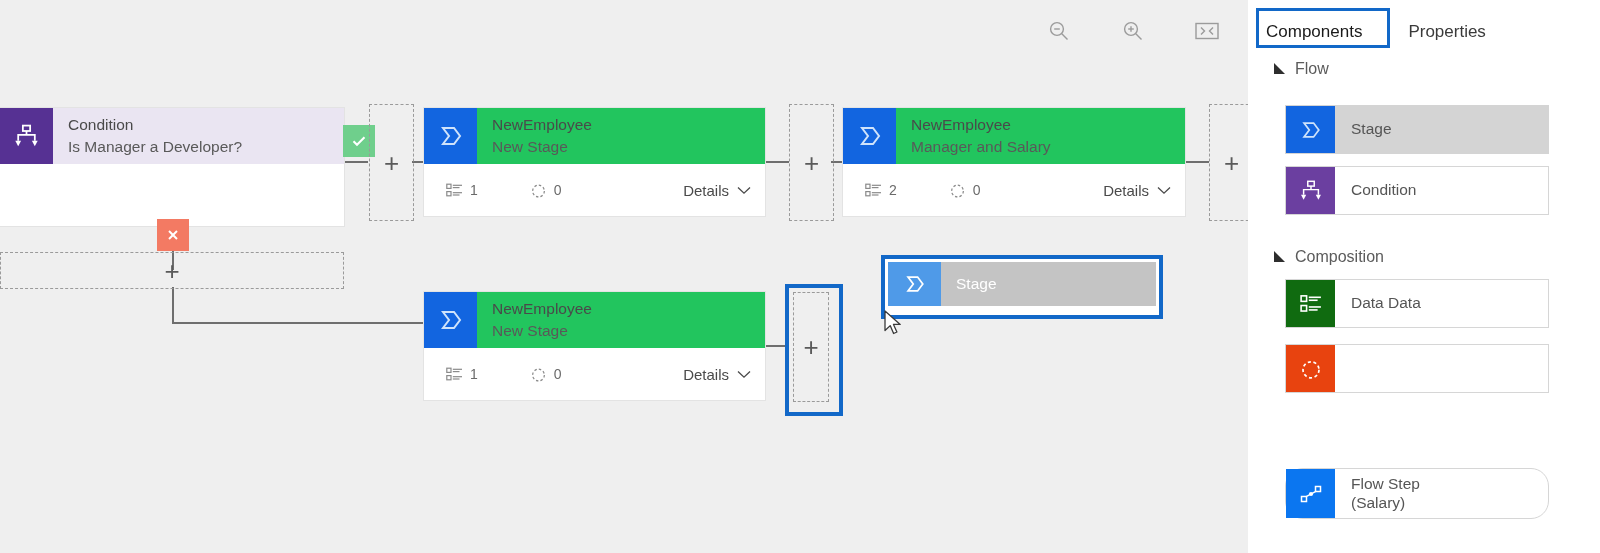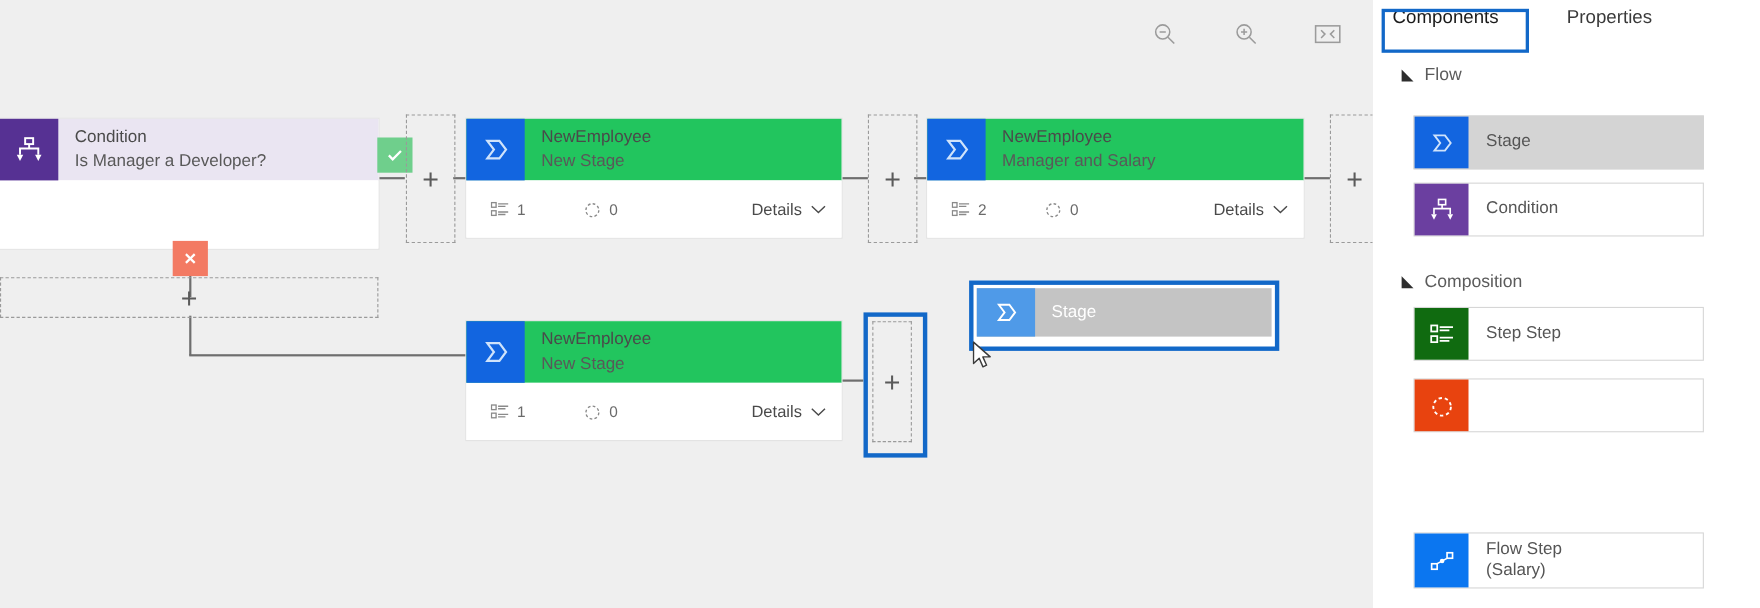--- a/index.html
+++ b/index.html
@@ -51,21 +51,21 @@
   .badge.no{background:#f37a63;}
   
   .drag-ghost{position:absolute;border:4px solid #1268c8;background:#ffffff;padding:3px;}
   .drag-inner{display:flex;align-items:stretch;height:44px;background:#c4c4c4;}
   .drag-ico{width:53px;min-width:53px;background:#4f9ae8;display:flex;align-items:center;justify-content:center;}
   .drag-label{flex:1;display:flex;align-items:center;padding-left:15px;font-size:15.5px;color:#ffffff;}
   .cursor-arrow{position:absolute;}
   
   .panel{position:absolute;left:1248px;top:0;width:352px;height:553px;background:#ffffff;}
   .panel-divider{position:absolute;left:1248px;top:0;width:1px;height:553px;background:#e1e1e1;}
-  .tabs{position:absolute;left:10px;top:0;display:flex;gap:16px;}
+  .tabs{position:absolute;left:10px;top:16px;display:flex;}
   .tab{font-size:17px;color:#3a3a3a;padding:6px 8px;cursor:pointer;white-space:nowrap;}
   .tab.active{color:#1a1a1a;}
   .tab-hl{position:absolute;left:1256px;top:8px;width:128px;height:34px;border:3px solid #1268c8;pointer-events:none;}
   .section-head{position:absolute;display:flex;align-items:center;gap:9px;font-size:16px;color:#5b5b5b;}
   .tri-wrap{width:12px;height:12px;position:relative;}
   .tri-wrap svg{position:absolute;left:0;top:0;}
   .comp-item{position:absolute;display:flex;align-items:stretch;height:47px;border:1px solid #d6d6d6;background:#ffffff;cursor:pointer;}
   .comp-ico{width:49px;min-width:49px;display:flex;align-items:center;justify-content:center;}
   .comp-label{flex:1;display:flex;flex-direction:column;justify-content:center;padding-left:16px;font-size:15.5px;color:#555;line-height:1.22;}
   .comp-item.selected{background:#d4d4d4;border-color:#d4d4d4;}
@@ -365,34 +365,34 @@
       <svg width="22" height="20" viewBox="0 0 20 18" fill="none" stroke="#ffffff" stroke-width="1.45">
         <rect x="1" y="1.6" width="5" height="5"></rect>
         <rect x="1" y="10.4" width="5" height="5"></rect>
         <line x1="8" y1="2.9" x2="19" y2="2.9"></line>
         <line x1="8" y1="5.6" x2="16" y2="5.6"></line>
         <line x1="8" y1="11.7" x2="19" y2="11.7"></line>
         <line x1="8" y1="14.4" x2="16" y2="14.4"></line>
       </svg>
     </div>
     <div class="comp-label">
-      <span>Step Step</span>
+      <span>Data Data</span>
     </div>
   </div>
 
   <div class="comp-item" style="left:37px;top:344px;width:262px;">
     <div class="comp-ico" style="background:#e8430f;">
       <svg width="24" height="24" viewBox="0 0 24 24" fill="none" stroke="#ffffff" stroke-width="1.7" stroke-dasharray="3.1 2.6">
         <circle cx="12" cy="12.8" r="8"></circle>
       </svg>
     </div>
   </div>
 
 
-  <div class="comp-item" style="left:37px;top:484px;width:262px;height:49px;">
+  <div class="comp-item" style="left:37px;top:468px;width:262px;height:49px;border-radius:18px;">
     <div class="comp-ico" style="background:#0b76f0;">
       <svg width="24" height="22" viewBox="0 0 24 22" fill="none" stroke="#ffffff" stroke-width="1.5">
         <rect x="2.5" y="13.5" width="5" height="5"></rect>
         <rect x="16.5" y="3.5" width="5" height="5"></rect>
         <line x1="7.6" y1="13.4" x2="16.4" y2="8.6"></line>
         <circle cx="12" cy="11" r="2.1" fill="#ffffff" stroke="none"></circle>
       </svg>
     </div>
     <div class="comp-label">
       <span>Flow Step</span>

